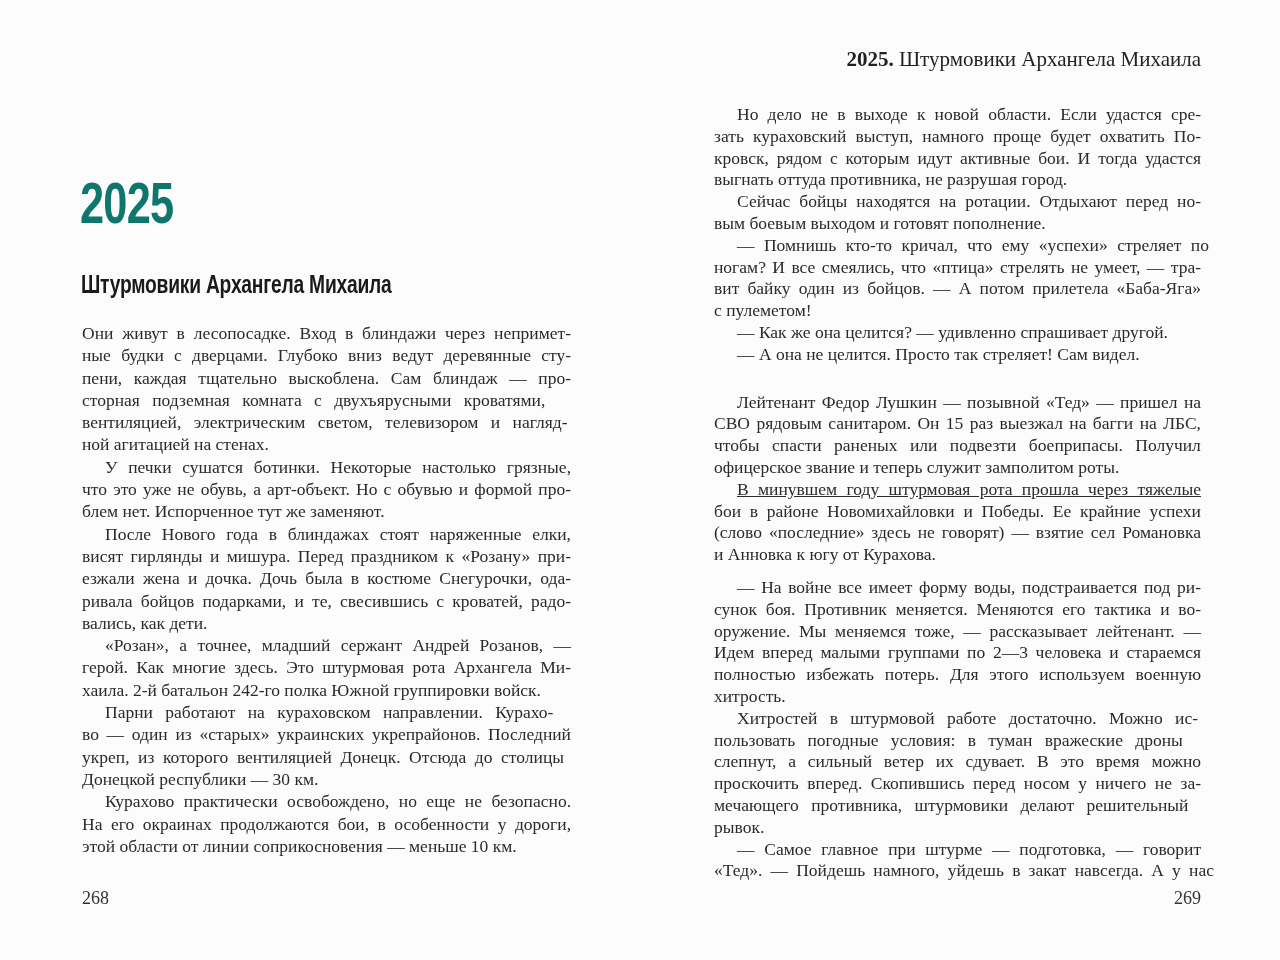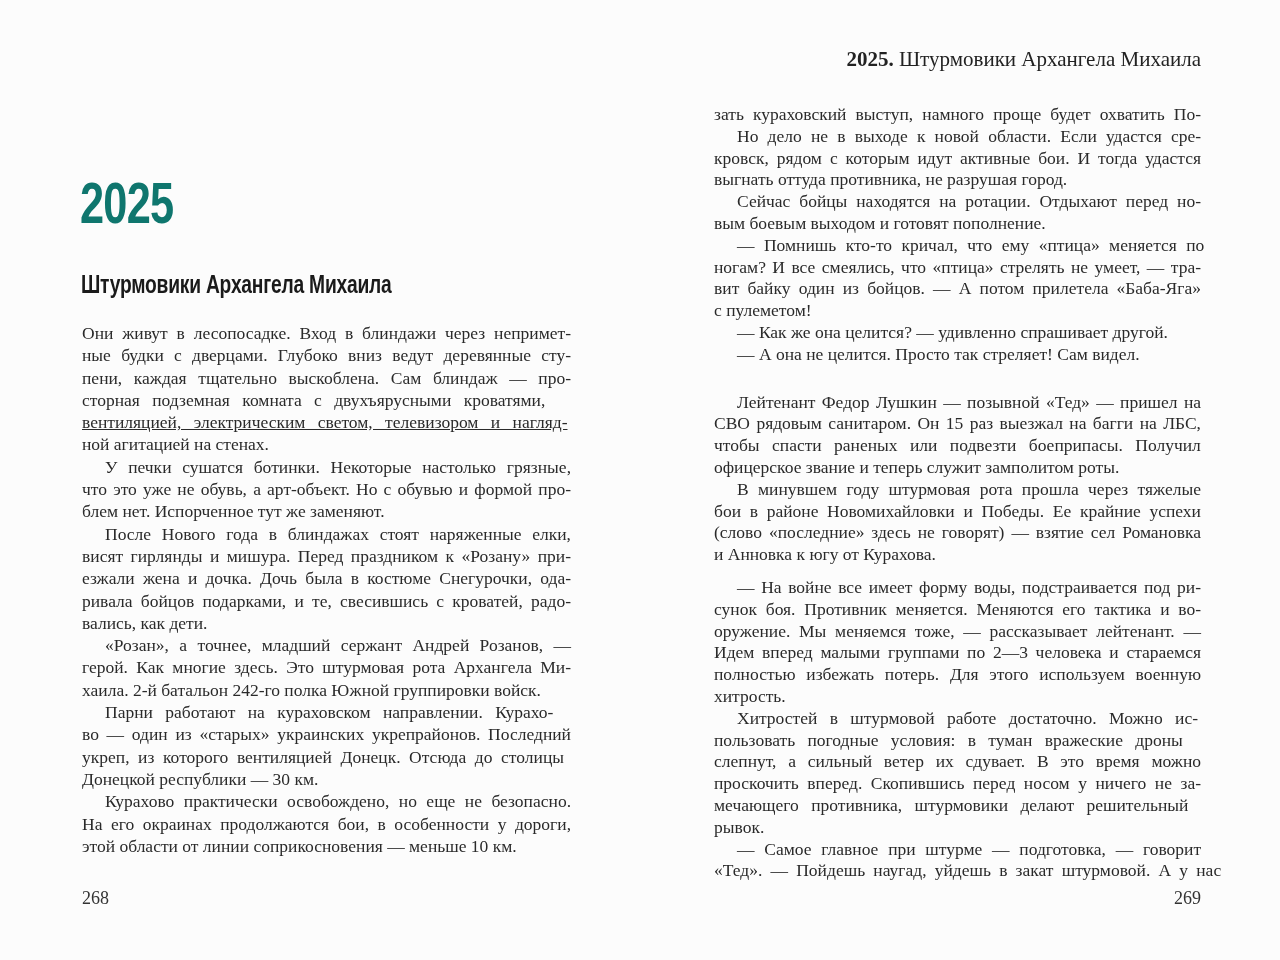--- a/index.html
+++ b/index.html
@@ -53,21 +53,21 @@
 
 <div>
   <h1 id="chapter-number"><span class="squeeze">2025</span></h1>
   <h2 id="chapter-title"><span class="squeeze">Штурмовики Архангела Михаила</span></h2>
   <div id="left-body">
       <div class="para">
         <div class="line j" style="word-spacing: 4.48px;"><span class="t">Они живут в лесопосадке. Вход в блиндажи через непримет-</span></div>
         <div class="line j" style="word-spacing: 5.86px;"><span class="t">ные будки с дверцами. Глубоко вниз ведут деревянные сту-</span></div>
         <div class="line j" style="word-spacing: 7.23px;"><span class="t">пени, каждая тщательно выскоблена. Сам блиндаж — про-</span></div>
         <div class="line j" style="word-spacing: 8px;"><span class="t">сторная подземная комната с двухъярусными кроватями,</span></div>
-        <div class="line j" style="word-spacing: 8px; text-decoration: underline;"><span class="t">вентиляцией, электрическим светом, телевизором и нагляд-</span></div>
+        <div class="line j" style="word-spacing: 8px;"><span class="t">вентиляцией, электрическим светом, телевизором и нагляд-</span></div>
         <div class="line"><span class="t">ной агитацией на стенах.</span></div>
       </div>
       <div class="para">
         <div class="line j ind" style="word-spacing: 6.36px;"><span class="t">У печки сушатся ботинки. Некоторые настолько грязные,</span></div>
         <div class="line j" style="word-spacing: 1.8px;"><span class="t">что это уже не обувь, а арт-объект. Но с обувью и формой про-</span></div>
         <div class="line"><span class="t">блем нет. Испорченное тут же заменяют.</span></div>
       </div>
       <div class="para">
         <div class="line j ind" style="word-spacing: 6.36px;"><span class="t">После Нового года в блиндажах стоят наряженные елки,</span></div>
         <div class="line j" style="word-spacing: 3.09px;"><span class="t">висят гирлянды и мишура. Перед праздником к «Розану» при-</span></div>
@@ -92,49 +92,49 @@
         <div class="line"><span class="t">этой области от линии соприкосновения — меньше 10 км.</span></div>
       </div>
     </div>
   <div id="folio-left" class="folio">268</div>
 </div>
 
 <div>
   <div id="running-header"><span class="year">2025.</span><span> Штурмовики Архангела Михаила</span></div>
   <div id="right-body">
       <div class="para">
+        <div class="line j ind" style="word-spacing: 4.81px;"><span class="t">Но дело не в выходе к новой области. Если удастся сре-</span></div>
         <div class="line j" style="word-spacing: 4.7px;"><span class="t">зать кураховский выступ, намного проще будет охватить По-</span></div>
-        <div class="line j ind" style="word-spacing: 4.81px;"><span class="t">Но дело не в выходе к новой области. Если удастся сре-</span></div>
-        <div class="line j" style="word-spacing: 3.57px;"><span class="t">кровск, рядом с которым идут активные бои. И тогда удастся</span></div>
+        <div class="line j" style="word-spacing: 3.57px; text-align: center;"><span class="t">кровск, рядом с которым идут активные бои. И тогда удастся</span></div>
         <div class="line"><span class="t">выгнать оттуда противника, не разрушая город.</span></div>
       </div>
       <div class="para">
         <div class="line j ind" style="word-spacing: 4.5px;"><span class="t">Сейчас бойцы находятся на ротации. Отдыхают перед но-</span></div>
         <div class="line"><span class="t">вым боевым выходом и готовят пополнение.</span></div>
       </div>
       <div class="para">
-        <div class="line j ind" style="word-spacing: 5.03px;"><span class="t">— Помнишь кто-то кричал, что ему «птица» меняется по</span></div>
+        <div class="line j ind" style="word-spacing: 5.03px;"><span class="t">— Помнишь кто-то кричал, что ему «успехи» стреляет по</span></div>
         <div class="line j" style="word-spacing: 2.07px;"><span class="t">ногам? И все смеялись, что «птица» стрелять не умеет, — тра-</span></div>
         <div class="line j" style="word-spacing: 3.79px;"><span class="t">вит байку один из бойцов. — А потом прилетела «Баба-Яга»</span></div>
         <div class="line"><span class="t">с пулеметом!</span></div>
       </div>
       <div class="para">
         <div class="line ind"><span class="t">— Как же она целится? — удивленно спрашивает другой.</span></div>
       </div>
       <div class="para">
         <div class="line ind"><span class="t">— А она не целится. Просто так стреляет! Сам видел.</span></div>
       </div>
       <div class="para" style="margin-top: 26px;">
         <div class="line j ind" style="word-spacing: 1.98px;"><span class="t">Лейтенант Федор Лушкин — позывной «Тед» — пришел на</span></div>
         <div class="line j" style="word-spacing: 2.02px; text-align: right;"><span class="t">СВО рядовым санитаром. Он 15 раз выезжал на багги на ЛБС,</span></div>
         <div class="line j" style="word-spacing: 8px;"><span class="t">чтобы спасти раненых или подвезти боеприпасы. Получил</span></div>
         <div class="line"><span class="t">офицерское звание и теперь служит замполитом роты.</span></div>
       </div>
       <div class="para">
-        <div class="line j ind" style="word-spacing: 4.97px;"><span class="t">В минувшем году штурмовая рота прошла через тяжелые</span></div>
+        <div class="line j ind" style="word-spacing: 4.97px; text-decoration: underline;"><span class="t">В минувшем году штурмовая рота прошла через тяжелые</span></div>
         <div class="line j" style="word-spacing: 4.3px;"><span class="t">бои в районе Новомихайловки и Победы. Ее крайние успехи</span></div>
         <div class="line j" style="word-spacing: 2.56px;"><span class="t">(слово «последние» здесь не говорят) — взятие сел Романовка</span></div>
         <div class="line"><span class="t">и Анновка к югу от Курахова.</span></div>
       </div>
       <div class="para">
         <div class="line j ind" style="word-spacing: 2.25px; margin-top: 11px;"><span class="t">— На войне все имеет форму воды, подстраивается под ри-</span></div>
         <div class="line j" style="word-spacing: 4.45px;"><span class="t">сунок боя. Противник меняется. Меняются его тактика и во-</span></div>
         <div class="line j" style="word-spacing: 4.38px;"><span class="t">оружение. Мы меняемся тоже, — рассказывает лейтенант. —</span></div>
         <div class="line j" style="word-spacing: 3.35px;"><span class="t">Идем вперед малыми группами по 2—3 человека и стараемся</span></div>
         <div class="line j" style="word-spacing: 6.33px;"><span class="t">полностью избежать потерь. Для этого используем военную</span></div>
@@ -143,17 +143,17 @@
       <div class="para">
         <div class="line j ind" style="word-spacing: 8px;"><span class="t">Хитростей в штурмовой работе достаточно. Можно ис-</span></div>
         <div class="line j" style="word-spacing: 8px;"><span class="t">пользовать погодные условия: в туман вражеские дроны</span></div>
         <div class="line j" style="word-spacing: 7.37px;"><span class="t">слепнут, а сильный ветер их сдувает. В это время можно</span></div>
         <div class="line j" style="word-spacing: 4.17px;"><span class="t">проскочить вперед. Скопившись перед носом у ничего не за-</span></div>
         <div class="line j" style="word-spacing: 8px;"><span class="t">мечающего противника, штурмовики делают решительный</span></div>
         <div class="line"><span class="t">рывок.</span></div>
       </div>
       <div class="para">
         <div class="line j ind" style="word-spacing: 5.37px;"><span class="t">— Самое главное при штурме — подготовка, — говорит</span></div>
-        <div class="line j" style="word-spacing: 3.82px;"><span class="t">«Тед». — Пойдешь наугад, уйдешь в закат штурмовой. А у нас</span></div>
+        <div class="line j" style="word-spacing: 3.82px;"><span class="t">«Тед». — Пойдешь намного, уйдешь в закат навсегда. А у нас</span></div>
       </div>
     </div>
   <div id="folio-right" class="folio">269</div>
 </div>
 
 </body></html>

